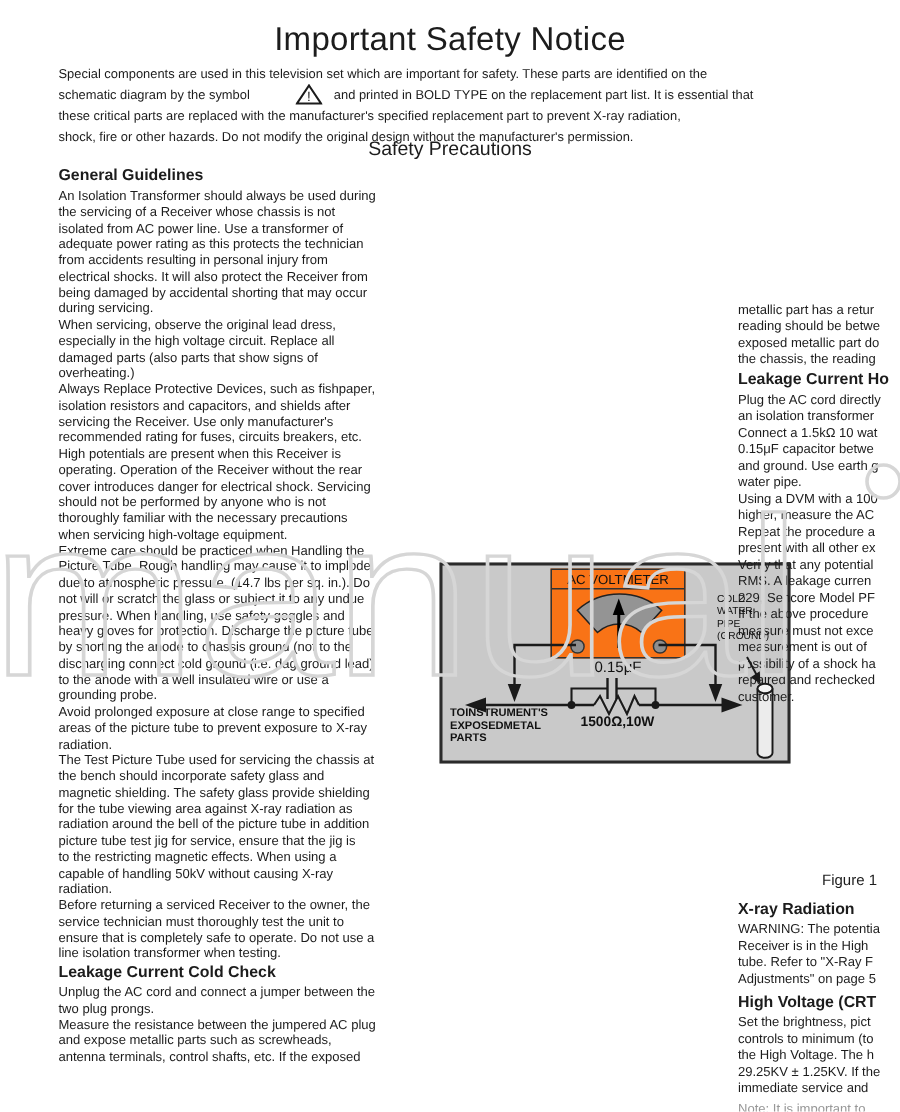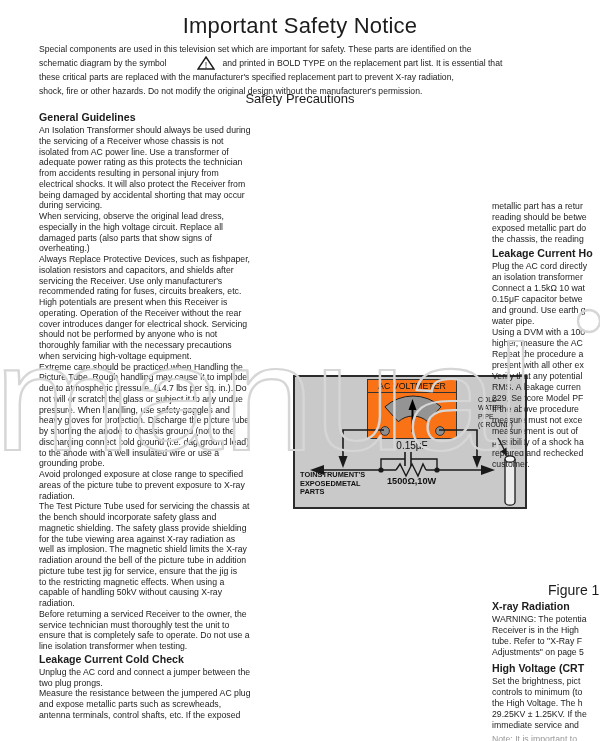--- a/index.html
+++ b/index.html
@@ -17,21 +17,21 @@
   
   .col-line{font-size:8.7px;line-height:10.75px;white-space:nowrap;}
   .rcol-line{font-size:8.7px;line-height:11px;white-space:nowrap;}
   .col-h{font-weight:bold;font-size:10.6px;line-height:13px;margin:1px 0 1px 0;white-space:nowrap;}
   .leftcol{left:39px;top:110px;width:280px;z-index:2;}
   .rc1{left:492px;top:201px;width:170px;z-index:2;}
   .rc2{left:492px;top:598px;width:170px;z-index:2;}
   .rc1 .col-h,.rc2 .col-h{line-height:14px;}
   .hv-head{margin-top:3px;}
   .note-line{color:#979797;margin-top:3px;font-size:8.7px;line-height:11px;white-space:nowrap;}
-  .fig-caption{left:548px;top:582px;font-size:14px;z-index:2;}
+  .fig-caption{left:548px;top:582px;font-size:10px;z-index:2;}
   
   .figure{left:293px;top:375px;width:230px;height:130px;background:#c9c9c9;
           border:2px solid #2b2b2b;z-index:1;}
   .vm-box{position:absolute;left:72px;top:2px;width:88px;height:58px;background:#f97316;
           border:1px solid #333;}
   .vm-title{font-size:8.8px;text-align:center;line-height:12px;border-bottom:1px solid #333;
             white-space:nowrap;color:#111;}
   .vm-meter{position:absolute;left:0;top:12px;}
   .cap-label{position:absolute;left:72px;top:63px;width:90px;text-align:center;font-size:10px;color:#111;}
   .circuit-svg{position:absolute;left:0;top:0;}
@@ -99,21 +99,20 @@
       <div class="col-line">discharging connect cold ground (i.e. dag ground lead)</div>
       <div class="col-line">to the anode with a well insulated wire or use a</div>
       <div class="col-line">grounding probe.</div>
       <div class="col-line">Avoid prolonged exposure at close range to specified</div>
       <div class="col-line">areas of the picture tube to prevent exposure to X-ray</div>
       <div class="col-line">radiation.</div>
       <div class="col-line">The Test Picture Tube used for servicing the chassis at</div>
       <div class="col-line">the bench should incorporate safety glass and</div>
       <div class="col-line">magnetic shielding. The safety glass provide shielding</div>
       <div class="col-line">for the tube viewing area against X-ray radiation as</div>
-      <div class="col-line">well as implosion. The magnetic shield limits the X-ray</div>
       <div class="col-line">radiation around the bell of the picture tube in addition</div>
       <div class="col-line">picture tube test jig for service, ensure that the jig is</div>
       <div class="col-line">to the restricting magnetic effects. When using a</div>
       <div class="col-line">capable of handling 50kV without causing X-ray</div>
       <div class="col-line">radiation.</div>
       <div class="col-line">Before returning a serviced Receiver to the owner, the</div>
       <div class="col-line">service technician must thoroughly test the unit to</div>
       <div class="col-line">ensure that is completely safe to operate. Do not use a</div>
       <div class="col-line">line isolation transformer when testing.</div>
     </div>

